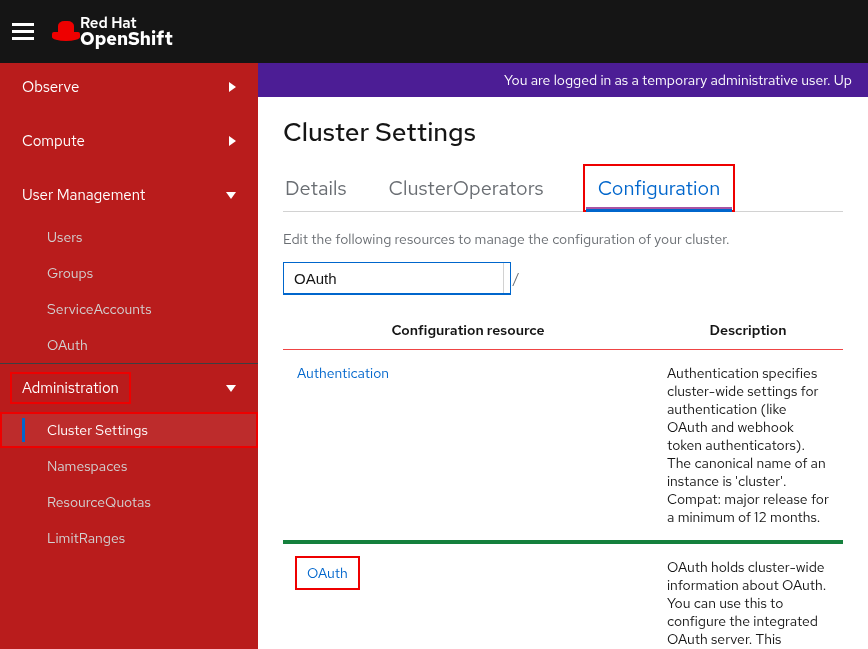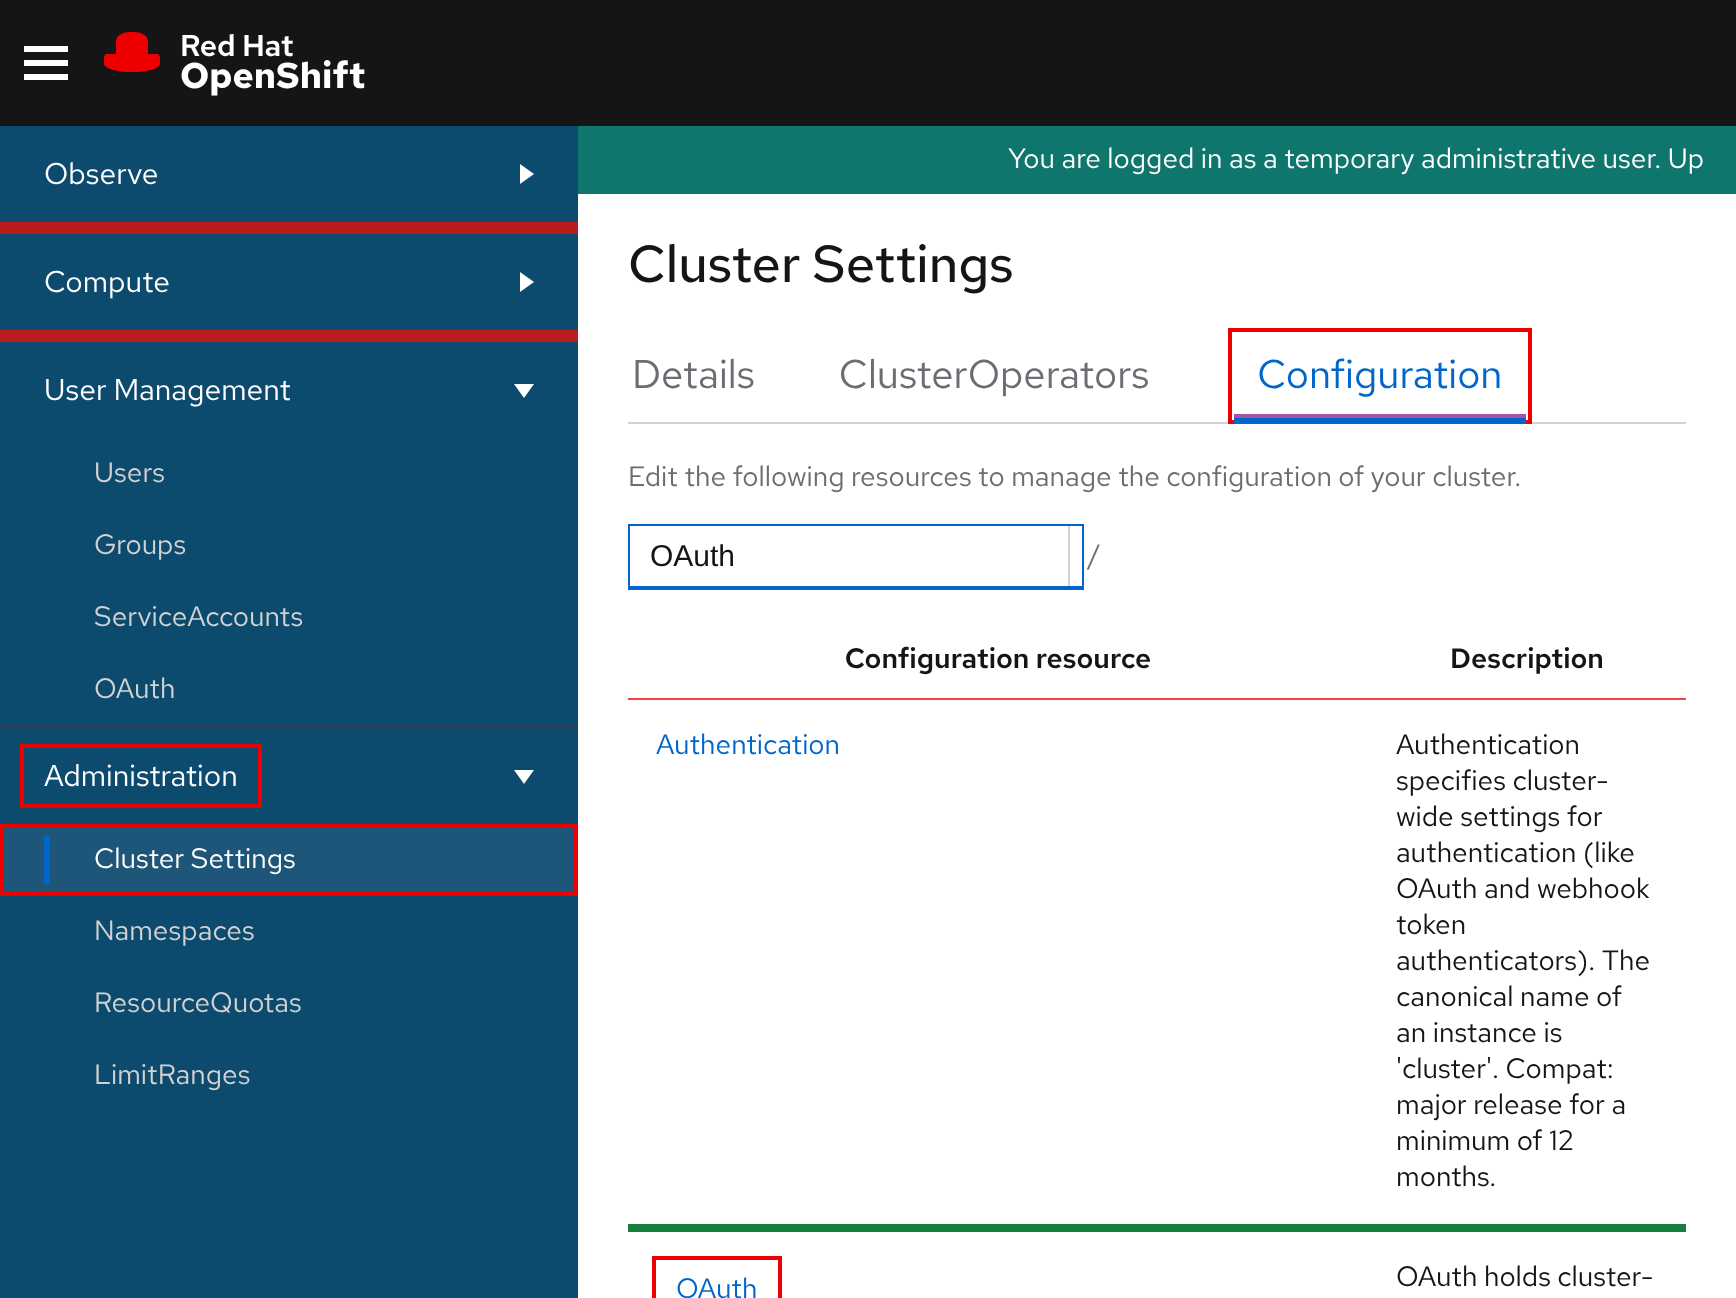--- a/index.html
+++ b/index.html
@@ -23,21 +23,22 @@
       width: 22px;
       cursor: pointer;
     }
     .hamburger div {
       height: 3px;
       background: #fff;
       margin: 4px 0;
     }
     .brand {
       display: flex;
-      gap: 10px;
+      align-items: center;
+      gap: 0;
     }
     .brand .hat {
       width: 28px; height: 22px;
       position: relative;
     }
     .brand .hat::before {
       content:"";
       position:absolute;
       left:0; right:0; bottom:2px;
       height:9px;
@@ -54,22 +55,22 @@
     .brand .text { color:#fff; line-height:1; }
     .brand .text .l1 { font-weight:600; font-size:15px; }
     .brand .text .l2 { font-weight:700; font-size:18px; margin-top:-1px; }
 
     .page {
       display:flex;
       height: calc(649px - 63px);
     }
 
     .sidebar {
-      width: 289px;
-      background: #0c4a6e;
+      width: 258px;
+      background: #b91c1c;
       color: #fff;
       overflow:hidden;
       font-size: 15px;
     }
     .sidebar .nav-group {
       padding: 14px 22px;
       border-top: 6px solid #b91c1c;
       display:flex; align-items:center; justify-content:space-between;
       cursor:pointer;
     }
@@ -101,21 +102,21 @@
       padding: 14px 22px;
       border-top: 1px solid #3c3f42;
       cursor:pointer;
     }
     .caret { width:0; height:0; border-style:solid; }
     .caret.right { border-width:5px 0 5px 7px; border-color: transparent transparent transparent #fff; }
     .caret.down  { border-width:7px 5px 0 5px; border-color: #fff transparent transparent transparent; }
 
     .content { flex:1; position:relative; overflow:hidden; }
     .banner {
-      background:#0f766e;
+      background:#4c1d95;
       color:#fff;
       font-size:14px;
       padding: 8px 16px;
       text-align:right;
       white-space:nowrap;
     }
     .main { padding: 18px 25px; }
     h1 { font-size:26px; font-weight:500; margin-bottom:16px; }
 
     .tabs {

